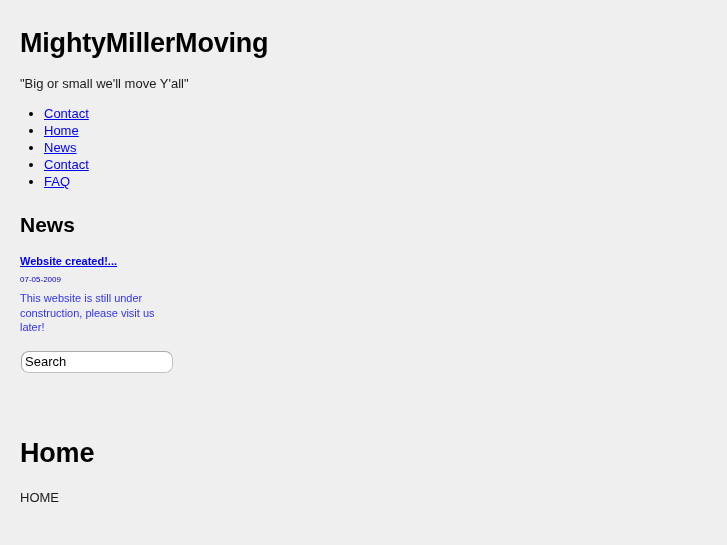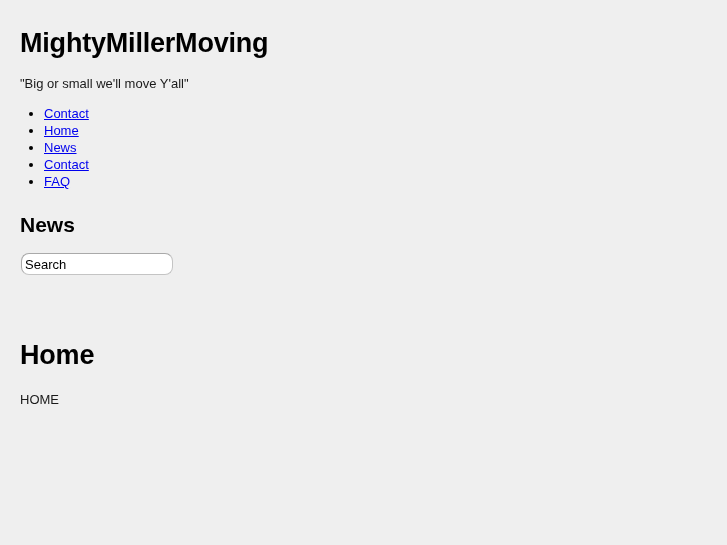--- a/index.html
+++ b/index.html
@@ -169,20 +169,25 @@
     <li>
       <a class="nav-link" href="#">Contact</a>
     </li>
     <li>
       <a class="nav-link" href="#">FAQ</a>
     </li>
   </ul>
 
   <h2 class="news-heading">News</h2>
 
+  <div class="news-block">
+    <a class="news-headline" href="#">Website created!...</a>
+    <div class="news-date">07-05-2009</div>
+    <div class="news-body">This website is still under construction, please visit us later!</div>
+  </div>
 
   <div class="search-wrap">
     <input class="search-input" type="text" value="Search" style="">
   </div>
 
   <h1 class="content-heading">Home</h1>
 
   <p class="content-body">HOME</p>
 
 </div>

